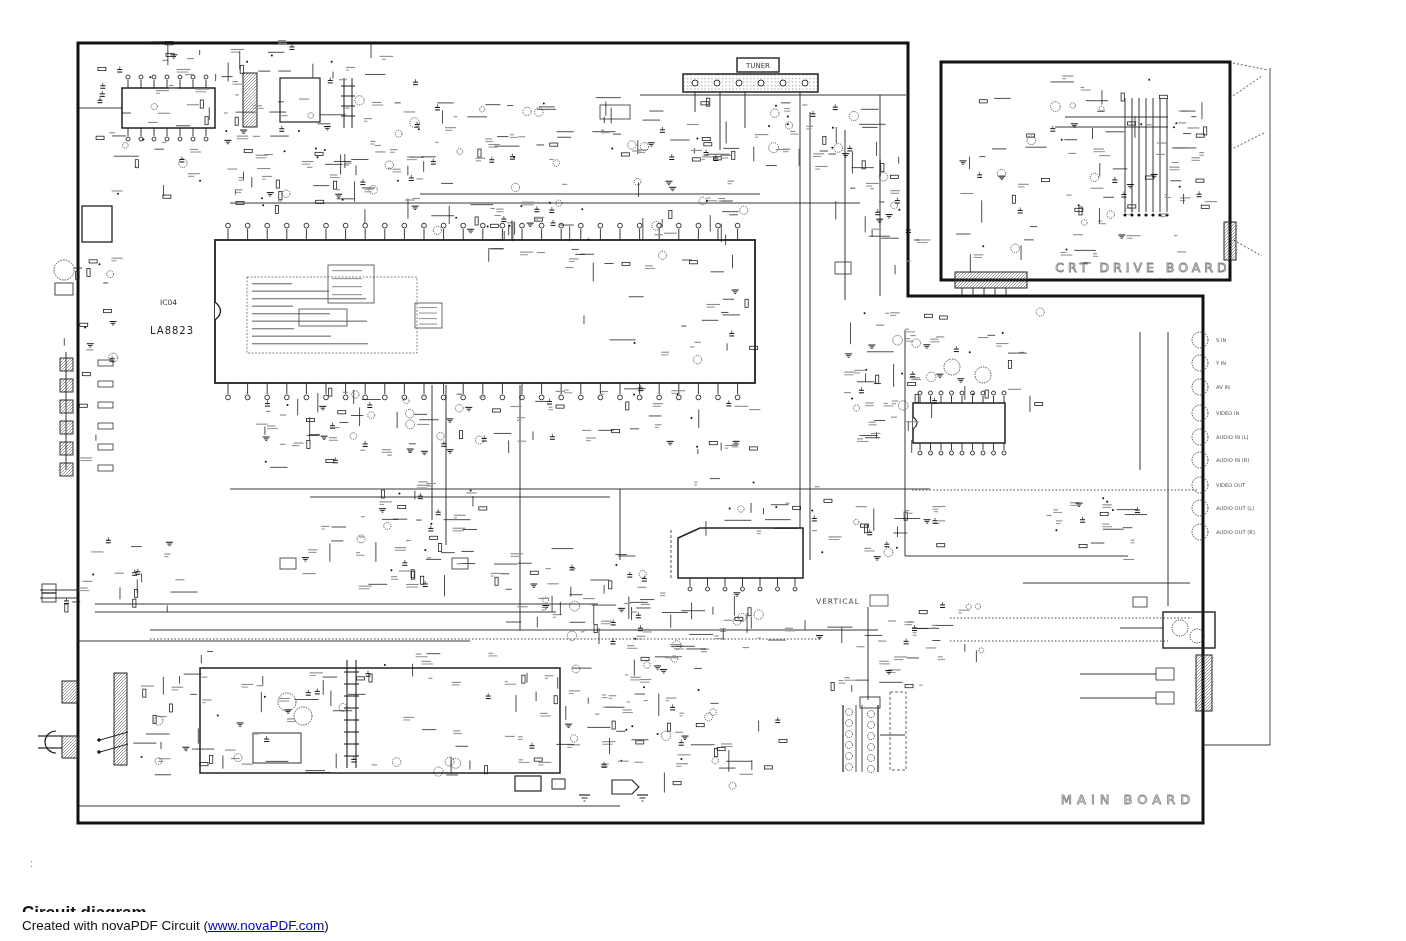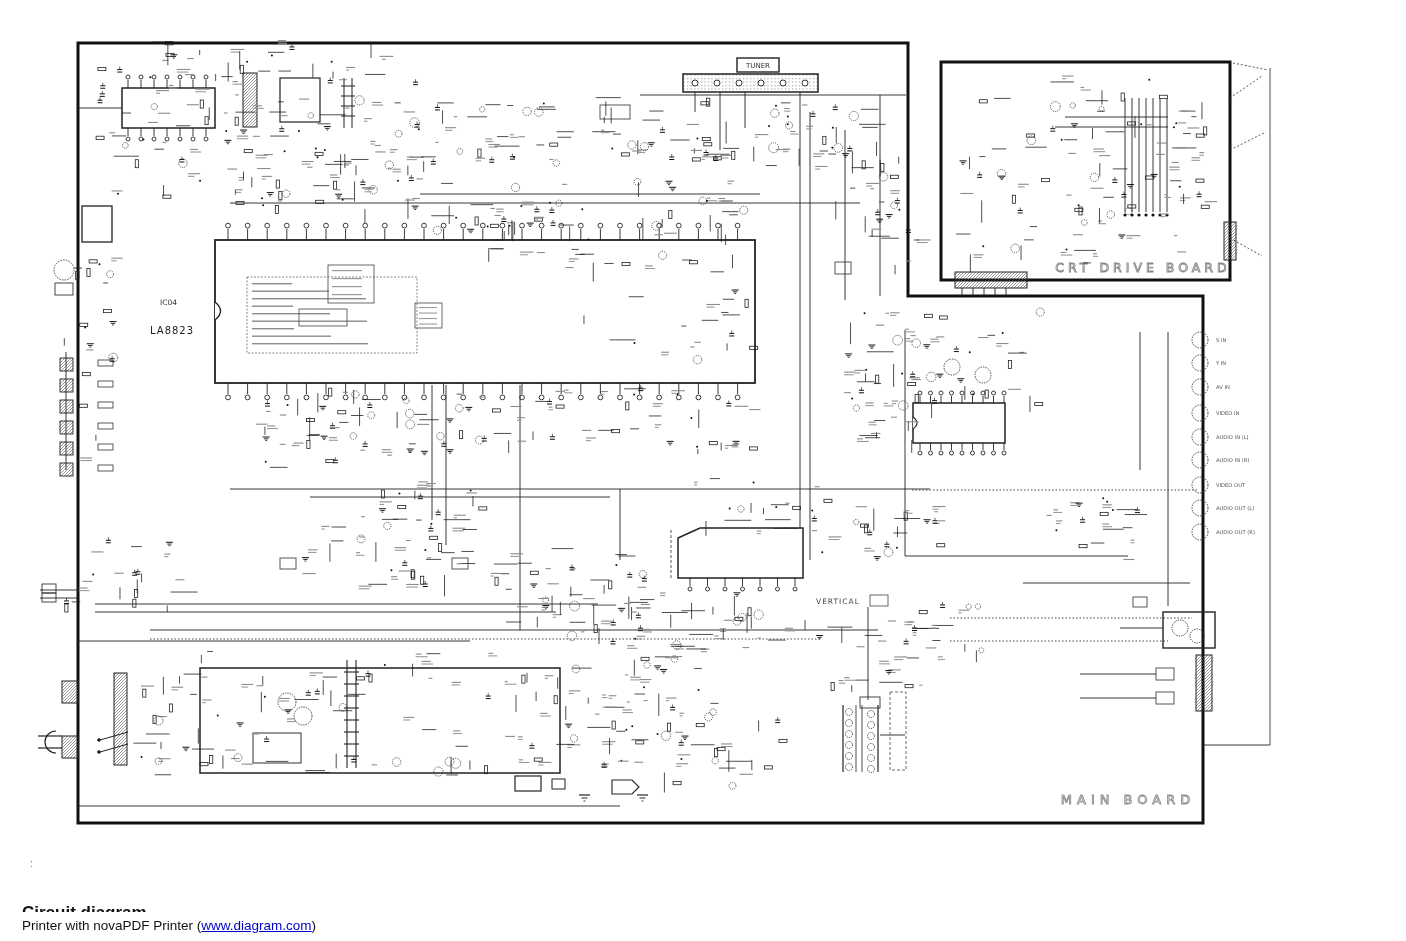--- a/index.html
+++ b/index.html
@@ -2164,16 +2164,16 @@
 </svg>
 
 
 <div class="clip-caption">
   <span>Circuit diagram</span>
 </div>
 <div class="stray">:</div>
 
 
 <div class="footer">
-  <span>Printer with novaPDF Printer (</span><a>www.diagram.com</a><span>)</span>
+  <span>Created with novaPDF Circuit (</span><a>www.novaPDF.com</a><span>)</span>
 </div>
 
 </div>
 
 </body></html>

